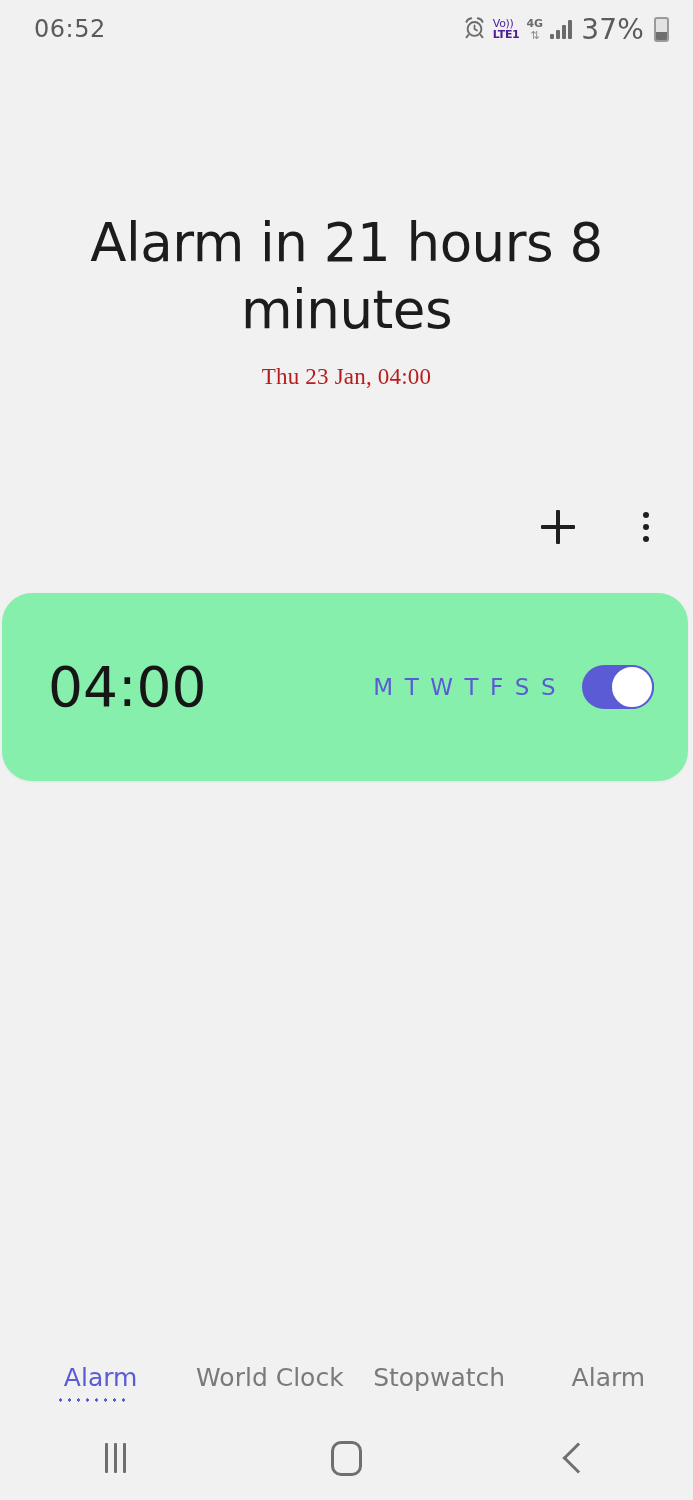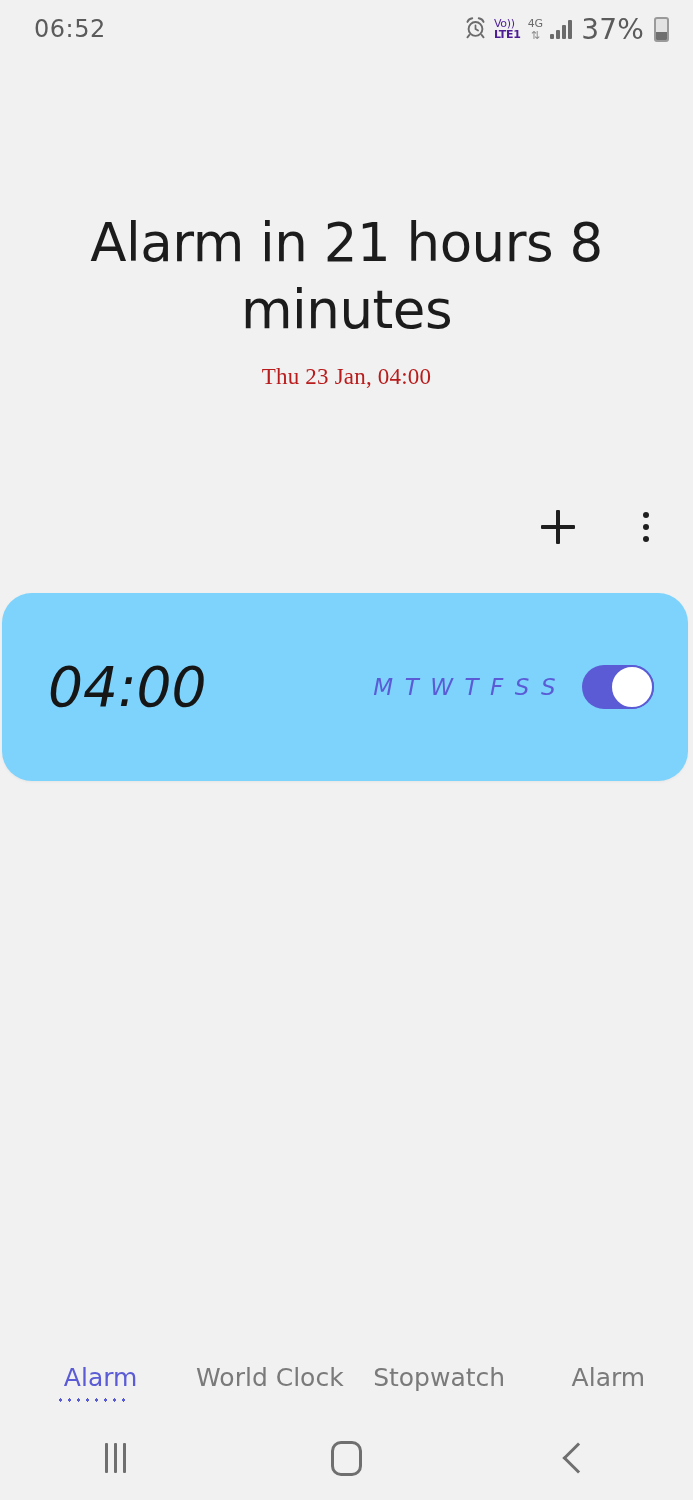--- a/index.html
+++ b/index.html
@@ -37,21 +37,21 @@
     line-height:1;
     color:#4c1d95;
   }
   .volte-top { font-size:11px; letter-spacing:-0.3px; }
   .volte-bot { font-size:11px; font-weight:bold; letter-spacing:-0.3px; }
   .net-block {
     display:flex; flex-direction:column;
     align-items:center; line-height:1;
     color:#6b6b6b;
   }
-  .net-top { font-size:11px; font-weight:normal; }
+  .net-top { font-size:11px; font-weight:bold; }
   .net-arrows { font-size:11px; margin-top:1px; color:#8a8a8a; }
   .signal-bars { display:flex; align-items:flex-end; gap:2px; height:19px; }
   .signal-bars i {
     display:block; width:4px; background:#6b6b6b; border-radius:1px;
   }
   .signal-bars i:nth-child(1){ height:5px; }
   .signal-bars i:nth-child(2){ height:9px; }
   .signal-bars i:nth-child(3){ height:14px; }
   .signal-bars i:nth-child(4){ height:19px; }
   .battery-pct {
@@ -108,27 +108,26 @@
     display:flex; flex-direction:column; gap:6px; align-items:center;
   }
   .kebab-icon span {
     width:6px; height:6px; border-radius:50%; background:#1f1f1f; display:block;
   }
 
   
   .alarm-card {
     position:absolute; top:593px; left:2px;
     width:686px; height:188px;
-    background:#7dd3fc;
+    background:#86efac;
     border-radius:30px;
     box-shadow:0 1px 3px rgba(0,0,0,0.05);
     display:flex; align-items:center;
     justify-content:space-between;
     padding:0 34px 0 46px;
-    font-style:italic;
   }
   .alarm-time {
     font-family:"DejaVu Sans", sans-serif;
     font-size:55px; font-weight:500; color:#161616;
     letter-spacing:0px;
   }
   .alarm-right {
     display:flex; align-items:center; gap:26px;
   }
   .day-letters {

